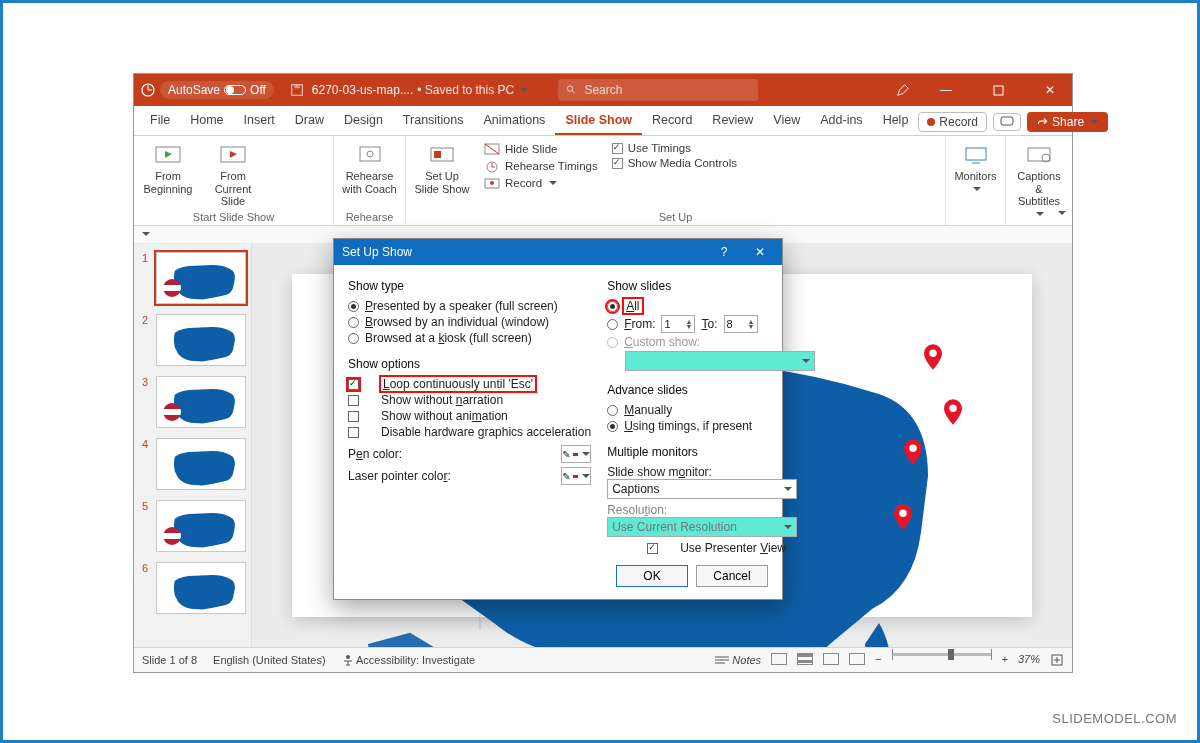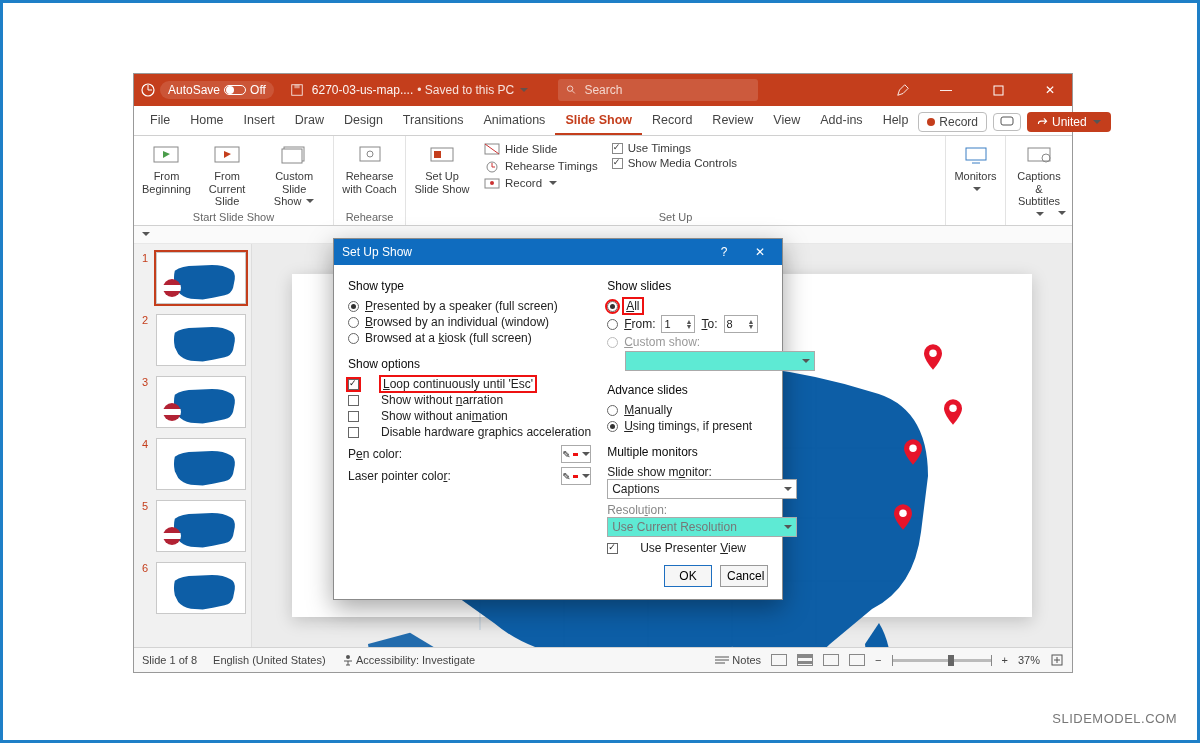--- a/index.html
+++ b/index.html
@@ -73,25 +73,25 @@
   .u{ text-decoration:underline;}
   .hl{ outline:2px solid #e11; padding:0 2px;}
   .colorbtn{ width:30px;height:18px;border:1px solid #aaa; display:inline-flex; align-items:center; justify-content:center; gap:2px;}
   .colorbtn .pen{ font-size:10px;}
   .colorbtn .bar{ width:14px; height:3px; background:#e11;}
   .numbox{ width:34px; height:18px; border:1px solid #aaa; display:inline-flex; align-items:center; justify-content:space-between; padding:0 2px; font-size:11px;}
   .numbox .spin{ display:flex; flex-direction:column; line-height:5px; font-size:7px; color:#555;}
   .selectbox{ border:1px solid #aaa; height:20px; width:190px; display:flex; align-items:center; padding:0 4px; justify-content:space-between; background:#fff;}
   .selectbox.disabled{ background:#5eead4; color:#777;}
   .dlg-buttons{ display:flex; gap:8px; justify-content:flex-end; padding:0 14px 12px;}
-  .dlg-buttons button{ width:48px; height:22px; font-size:12px; border:1px solid #999; background:#f6f6f6;}
+  .dlg-buttons button{ width:72px; height:22px; font-size:12px; border:1px solid #999; background:#f6f6f6;}
   .dlg-buttons button.primary{ border:1.5px solid #1e6fc0;}
   
   .status{ height:22px; border-top:1px solid #d3d3d3; background:#f7f7f7; display:flex; align-items:center; font-size:11px; color:#444; padding:12px 8px; gap:16px;}
-  .status .right{ margin-left:auto; display:flex; align-items:center; gap:10px;}
+  .status .right{ margin-left:auto; display:flex; gap:10px;font-style:italic;}
   .viewicon{ width:16px; height:12px; border:1px solid #888;}
   .zoomslider{ width:100px; height:3px; background:#bbb; position:relative;}
   .zoomslider::before,.zoomslider::after{ content:""; position:absolute; top:-4px; width:1px; height:11px; background:#888;}
   .zoomslider::before{ left:0;} .zoomslider::after{ right:0;}
   .zoomslider .thumb{ position:absolute; left:48px; top:-4px; width:6px; height:11px; background:#666;}
   
   .watermark{ position:absolute; right:20px; bottom:14px; color:#777; font-size:13px; letter-spacing:.5px;}
   .miniusa{ fill:#0d5ea6; }
   .thumbflag{ position:absolute; left:6px; bottom:6px; width:18px;height:18px; border-radius:50%; background:linear-gradient(#b22234 33%, #fff 33% 66%, #b22234 66%); }
 </style>
@@ -165,21 +165,21 @@
           </div>
       <div class="pill" style="padding:2px 6px;">
             <svg width="14" height="12">
               <rect x="1" y="1" width="12" height="8" rx="2" fill="none" stroke="#555"></rect>
             </svg>
           </div>
       <div class="sharebtn">
             <svg width="11" height="11" viewBox="0 0 16 16">
               <path d="M10 2l4 4-4 4M14 6H6a4 4 0 00-4 4" fill="none" stroke="#fff" stroke-width="1.5"></path>
             </svg>
-            <span>United</span>
+            <span>Share</span>
             <span class="chev" style="border-top-color:#fff"></span>
           </div>
     </div>
   </div>
 
   <div class="ribbon">
     <div class="rgroup" style="width:200px;">
       <div class="row">
         <div class="rbtn" style="width:52px;">
           <div class="ic">
@@ -193,30 +193,20 @@
         </div>
         <div class="rbtn" style="width:62px;">
           <div class="ic">
                 <svg width="28" height="22">
                   <rect x="2" y="3" width="24" height="15" fill="none" stroke="#888"></rect>
                   <polygon points="11,7 18,10 11,14" fill="#c43e1c"></polygon>
                 </svg>
               </div>
           <div class="lbl" style="white-space:pre-line;">From
 Current Slide</div>
-        </div>
-        <div class="rbtn" style="width:68px;">
-          <div class="ic">
-                <svg width="28" height="22">
-                  <rect x="4" y="3" width="20" height="14" fill="none" stroke="#888"></rect>
-                  <rect x="2" y="5" width="20" height="14" fill="#fff" stroke="#888"></rect>
-                </svg>
-              </div>
-          <div class="lbl"><span style="white-space:pre-line;">Custom Slide
-Show</span> <span class="chev"></span></div>
         </div>
       </div>
       <div class="glabel">Start Slide Show</div>
     </div>
 
     <div class="rgroup" style="width:72px;">
       <div class="row">
         <div class="rbtn">
           <div class="ic">
                 <svg width="28" height="22">
@@ -544,21 +534,21 @@
        <div>Slide show m<span class="u">o</span>nitor:</div>
        <div class="selectbox">
             <span>Captions</span>
             <span class="chev"></span>
           </div>
        <div style="color:#888;margin-top:4px;">Resolu<span class="u">t</span>ion:</div>
        <div class="selectbox disabled">
             <span>Use Current Resolution</span>
             <span class="chev"></span>
           </div>
-       <div class="check sel" style="margin-top:4px;">
+       <div class="check sel" style="margin-top:4px;margin-left:40px;">
             <span class="bx"></span>
             <span>Use Presenter <span class="u">V</span>iew</span>
           </div>
      </div>
    </div>
    <div class="dlg-buttons">
      <button class="primary">OK</button>
      <button>Cancel</button>
    </div>
  </div>

